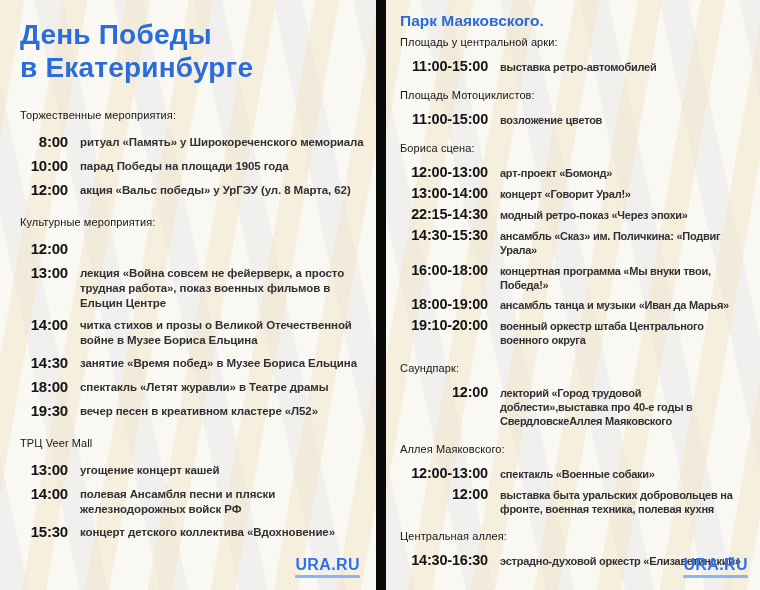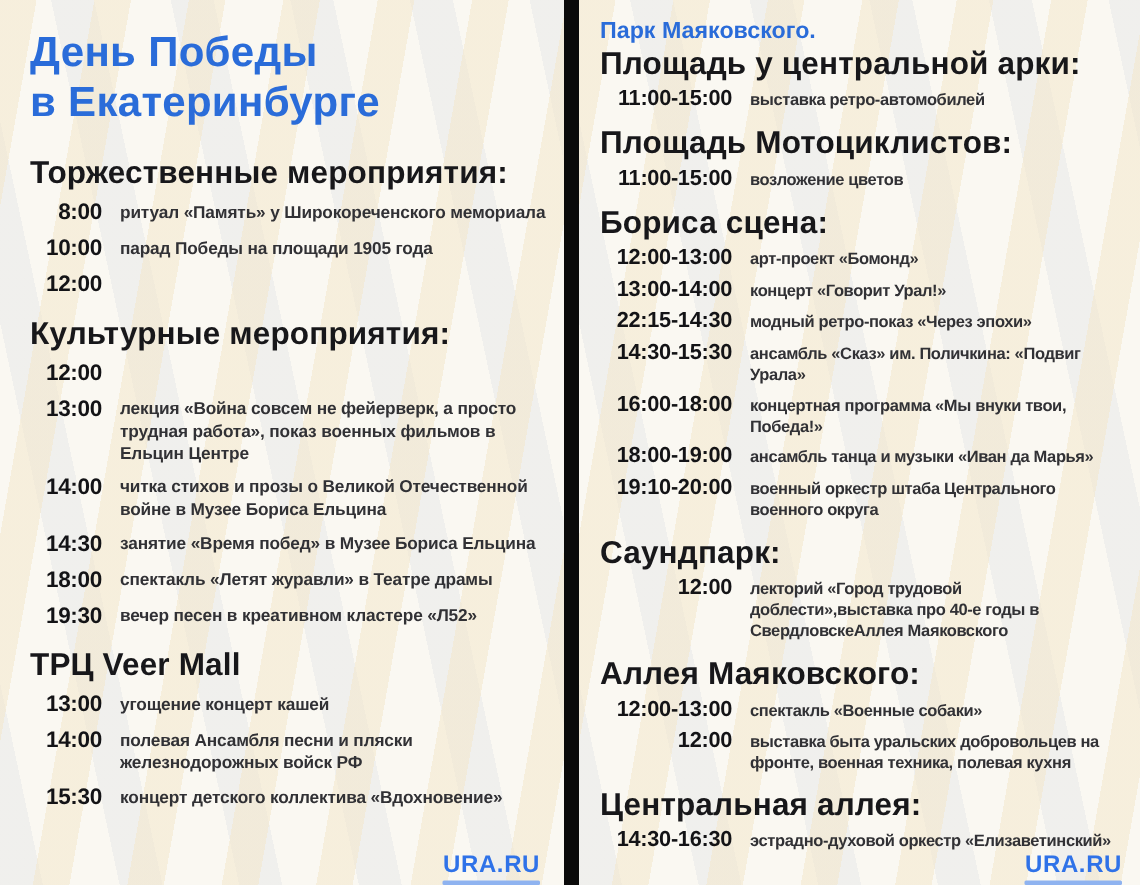--- a/index.html
+++ b/index.html
@@ -14,38 +14,38 @@
     background:
       repeating-linear-gradient(100deg, rgba(243,231,203,0.55) 0 24px, rgba(255,255,255,0) 24px 62px),
       repeating-linear-gradient(78deg, rgba(214,218,224,0.28) 0 28px, rgba(255,255,255,0) 28px 78px),
       #faf8f2;
   }
   .panel.left{width:376px;padding:18px 12px 0 20px;}
   .divider{width:10px;height:590px;background:#0a0a0a;flex:none;}
   .panel.right{width:374px;padding:12px 10px 0 14px;}
 
   .title{color:#2a6cd9;font-size:28px;font-weight:800;line-height:33px;letter-spacing:.2px;margin:0 0 22px 0;}
-  .heading{font-size:21px;font-weight:700;color:#17171a;letter-spacing:.1px;margin:0 0 8px 0;line-height:19px;}
+  .heading{font-size:11px;font-weight:400;color:#17171a;letter-spacing:.1px;margin:0 0 8px 0;line-height:19px;}
   .park-title{color:#2a6cd9;font-size:15.5px;font-weight:800;margin:0 0 3px 0;line-height:18px;}
 
   .section{margin-top:14px;}
   .section.first{margin-top:16px;}
   .panel.right .section{margin-top:11px;}
   .panel.right .section.first{margin-top:0;}
   .panel.right .heading{margin-bottom:6px;}
 
   .row{display:flex;align-items:flex-start;margin-bottom:6px;}
   .panel.right .row{margin-bottom:4px;}
   .time{flex:none;width:48px;text-align:right;font-weight:800;font-size:15px;line-height:18px;color:#131316;letter-spacing:-0.2px;}
   .desc{margin-left:12px;font-size:11.5px;font-weight:600;color:#313135;line-height:14.8px;letter-spacing:-0.1px;padding-top:2px;}
   .panel.right .time{width:88px;font-size:14.5px;line-height:17px;}
   .panel.right .desc{font-size:11px;line-height:14.3px;letter-spacing:-0.25px;max-width:248px;}
   .panel.left .desc{max-width:286px;}
 
-  .logo{position:absolute;bottom:0;text-align:right;}
+  .logo{position:absolute;bottom:12px;text-align:right;}
   .panel.left .logo{right:16px;}
   .panel.right .logo{right:12px;}
   .logo-text{display:block;color:#2f72e8;font-size:16px;font-weight:800;letter-spacing:.4px;line-height:16px;}
   .logo-bar{height:3px;background:#8fb3f0;margin-top:2px;border-radius:1px;}
 </style>
 </head>
 <body>
 
 <div class="poster">
 
@@ -61,20 +61,21 @@
       <div class="row">
         <span class="time">8:00</span>
         <span class="desc">ритуал «Память» у Широкореченского мемориала</span>
       </div>
       <div class="row">
         <span class="time">10:00</span>
         <span class="desc">парад Победы на площади 1905 года</span>
       </div>
       <div class="row">
         <span class="time">12:00</span>
+        <span class="desc">акция «Вальс победы» у УрГЭУ (ул. 8 Марта, 62)</span>
       </div>
     </div>
 
     <div class="section">
       <h2 class="heading">Культурные мероприятия:</h2>
       <div class="row">
         <span class="time">12:00</span>
       </div>
       <div class="row">
         <span class="time">13:00</span>

